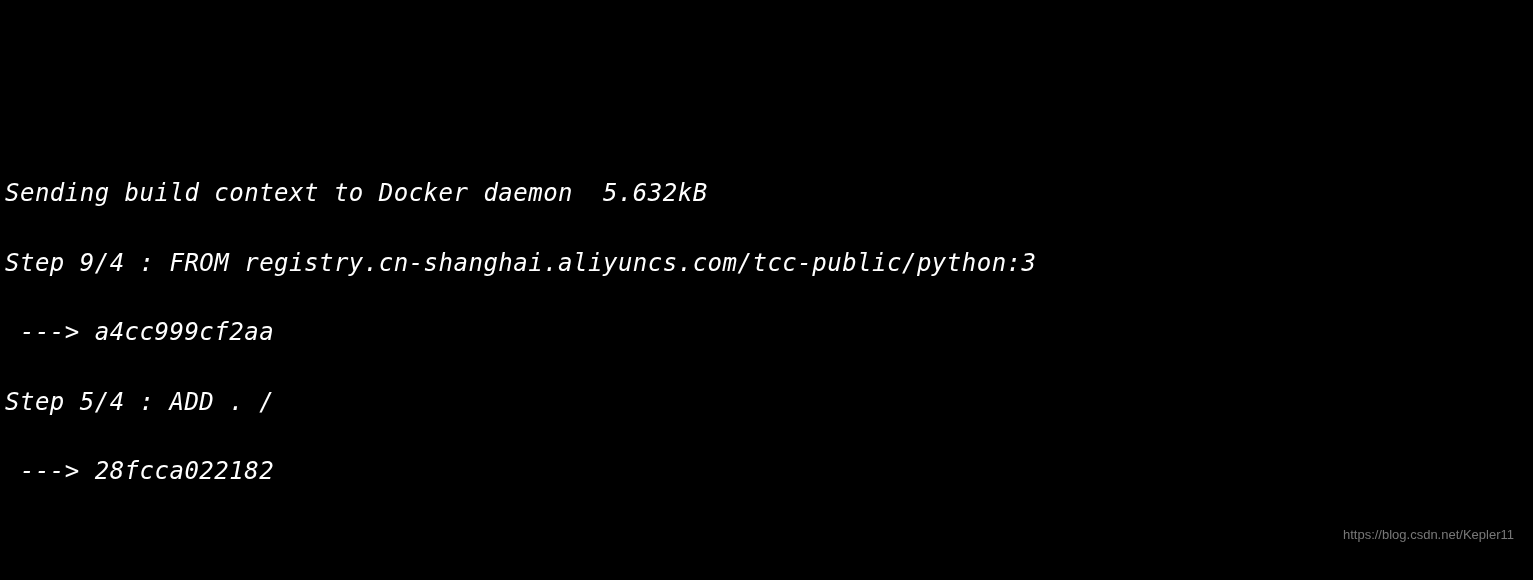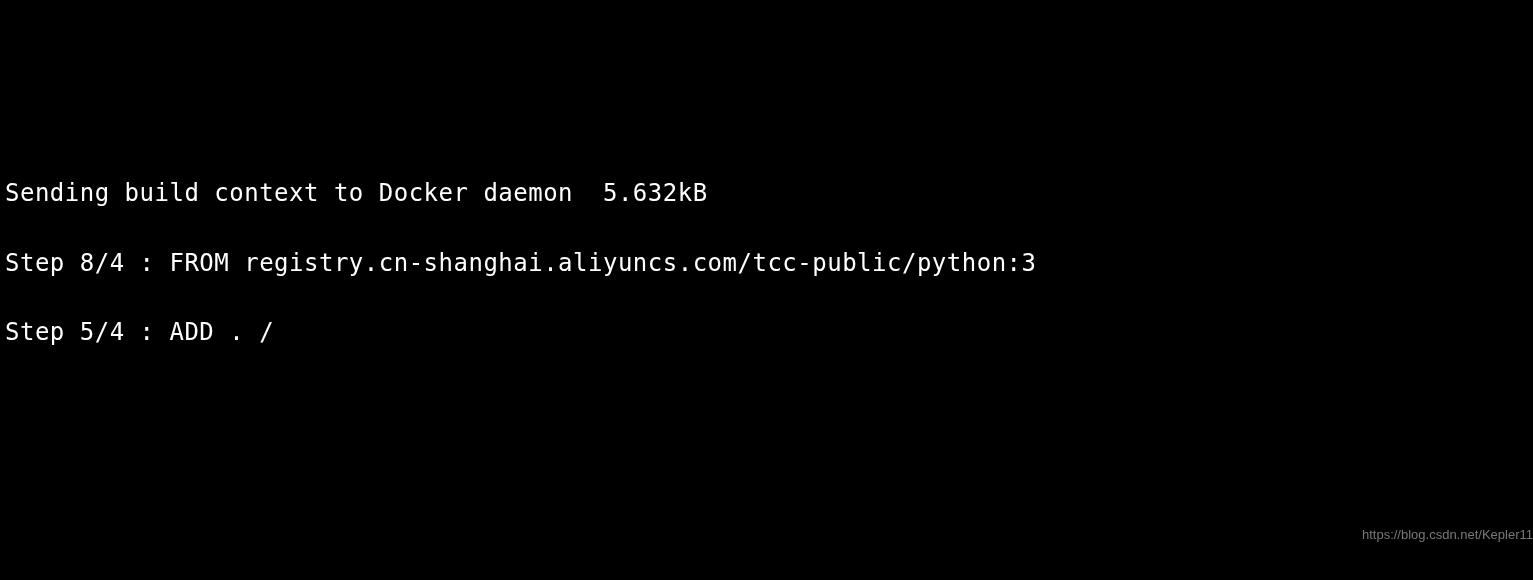--- a/index.html
+++ b/index.html
@@ -16,41 +16,44 @@
       padding: 2px 5px;
       width: 1533px;
       height: 580px;
       overflow: hidden;
       position: relative;
       white-space: pre;
       letter-spacing: 0.5px;
     }
     .terminal-line {
       display: block;
+      font-style: italic;
     }
     .watermark {
       position: absolute;
-      right: 0;
+      right: 19px;
       bottom: 35px;
       color: #aaaaaa;
       font-size: 13px;
       font-family: Arial, sans-serif;
       letter-spacing: 0;
       opacity: 0.7;
     }
   </style>
 </head>
 <body>
 
 
 
 <div>
 <span class="terminal-line">Sending build context to Docker daemon  5.632kB</span>
-<span class="terminal-line">Step 8/4 : FROM registry.cn-shanghai.aliyuncs.com/tcc-public/python:3</span>
+<span class="terminal-line">Step 9/4 : FROM registry.cn-shanghai.aliyuncs.com/tcc-public/python:3</span>
+<span class="terminal-line"> ---&gt; a4cc999cf2aa</span>
 <span class="terminal-line">Step 5/4 : ADD . /</span>
+<span class="terminal-line"> ---&gt; 28fcca022182</span>
 
 
 
 
 
 
 
 
 </div>
 

